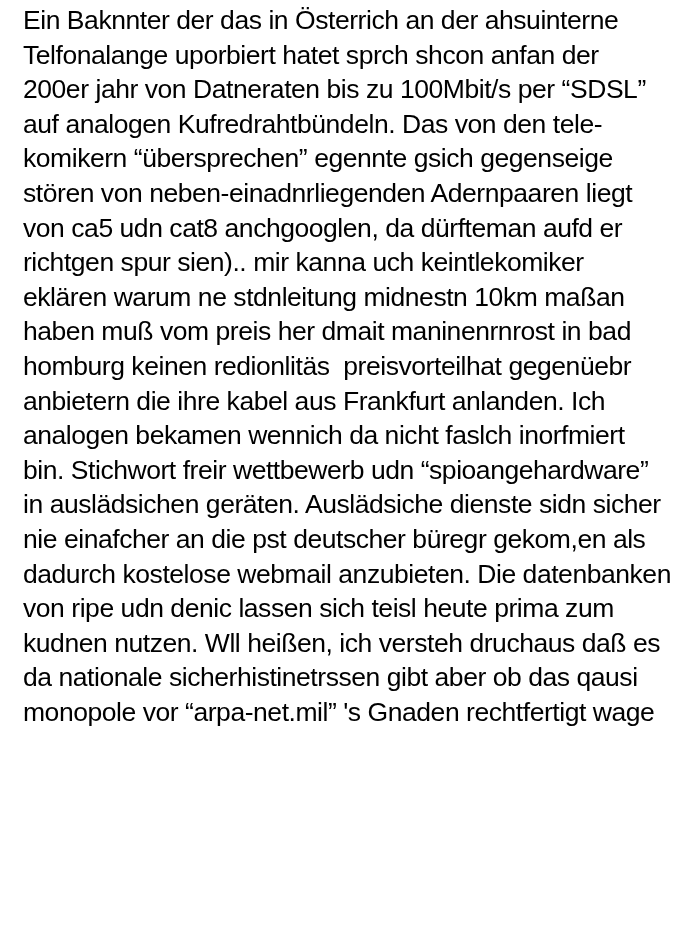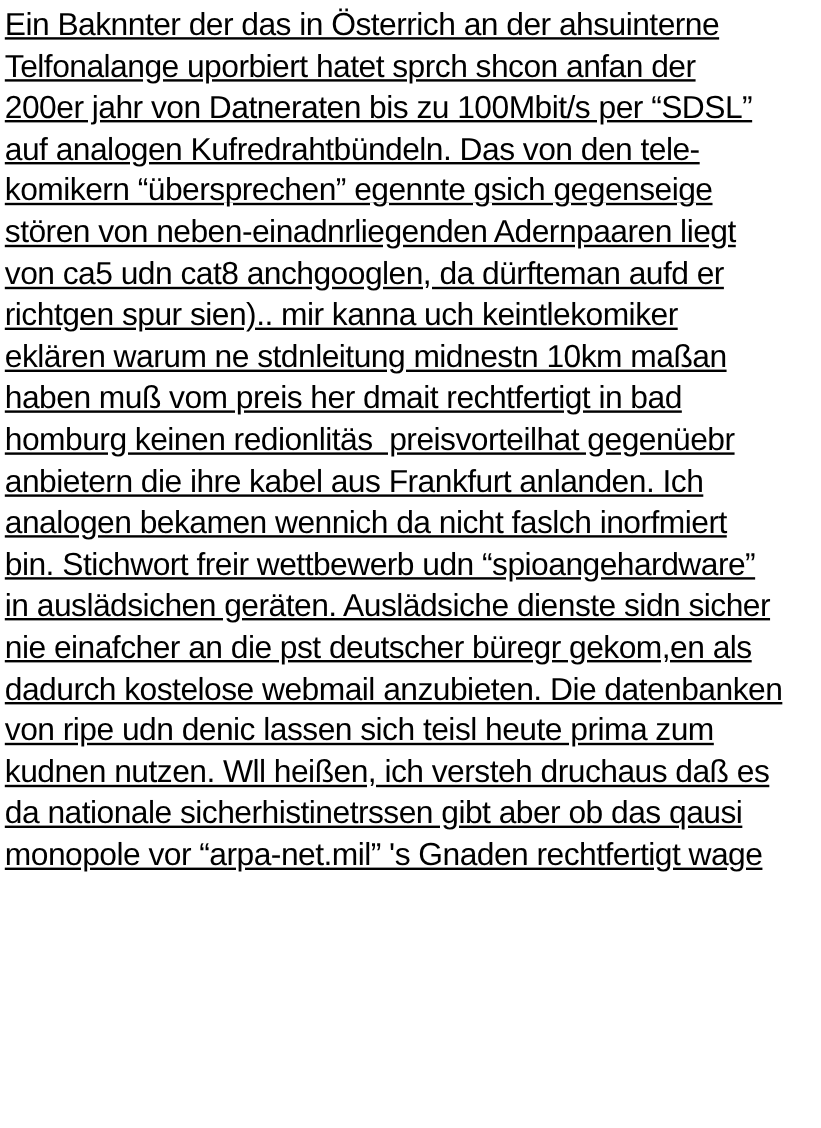--- a/index.html
+++ b/index.html
@@ -9,23 +9,22 @@
   }
   body {
     width: 684px;
     height: 940px;
     overflow: hidden;
     font-family: "Liberation Sans", "DejaVu Sans", sans-serif;
   }
   .text-block {
     box-sizing: border-box;
     width: 546px;
-    padding: 3px 2px 0 4px;
+    padding: 3px 2px 0 23px;
     color: #000000;
-    text-decoration: underline;
   }
   .text-line {
     font-size: 26.5px;
     line-height: 34.6px;
     letter-spacing: -0.45px;
     color: #000000;
     white-space: pre;
     font-weight: 400;
   }
 </style>
@@ -35,21 +34,21 @@
 <div class="text-block">
     <div class="text-line">Ein Baknnter der das in Österrich an der ahsuinterne</div>
     <div class="text-line">Telfonalange uporbiert hatet sprch shcon anfan der</div>
     <div class="text-line">200er jahr von Datneraten bis zu 100Mbit/s per “SDSL”</div>
     <div class="text-line">auf analogen Kufredrahtbündeln. Das von den tele-</div>
     <div class="text-line">komikern “übersprechen” egennte gsich gegenseige</div>
     <div class="text-line">stören von neben-einadnrliegenden Adernpaaren liegt</div>
     <div class="text-line">von ca5 udn cat8 anchgooglen, da dürfteman aufd er</div>
     <div class="text-line">richtgen spur sien).. mir kanna uch keintlekomiker</div>
     <div class="text-line">eklären warum ne stdnleitung midnestn 10km maßan</div>
-    <div class="text-line">haben muß vom preis her dmait rechtfertigt in bad</div>
+    <div class="text-line">haben muß vom preis her dmait maninenrnrost in bad</div>
     <div class="text-line">homburg keinen redionlitäs  preisvorteilhat gegenüebr</div>
     <div class="text-line">anbietern die ihre kabel aus Frankfurt anlanden. Ich</div>
     <div class="text-line">analogen bekamen wennich da nicht faslch inorfmiert</div>
     <div class="text-line">bin. Stichwort freir wettbewerb udn “spioangehardware”</div>
     <div class="text-line">in auslädsichen geräten. Auslädsiche dienste sidn sicher</div>
     <div class="text-line">nie einafcher an die pst deutscher büregr gekom,en als</div>
     <div class="text-line">dadurch kostelose webmail anzubieten. Die datenbanken</div>
     <div class="text-line">von ripe udn denic lassen sich teisl heute prima zum</div>
     <div class="text-line">kudnen nutzen. Wll heißen, ich versteh druchaus daß es</div>
     <div class="text-line">da nationale sicherhistinetrssen gibt aber ob das qausi</div>

